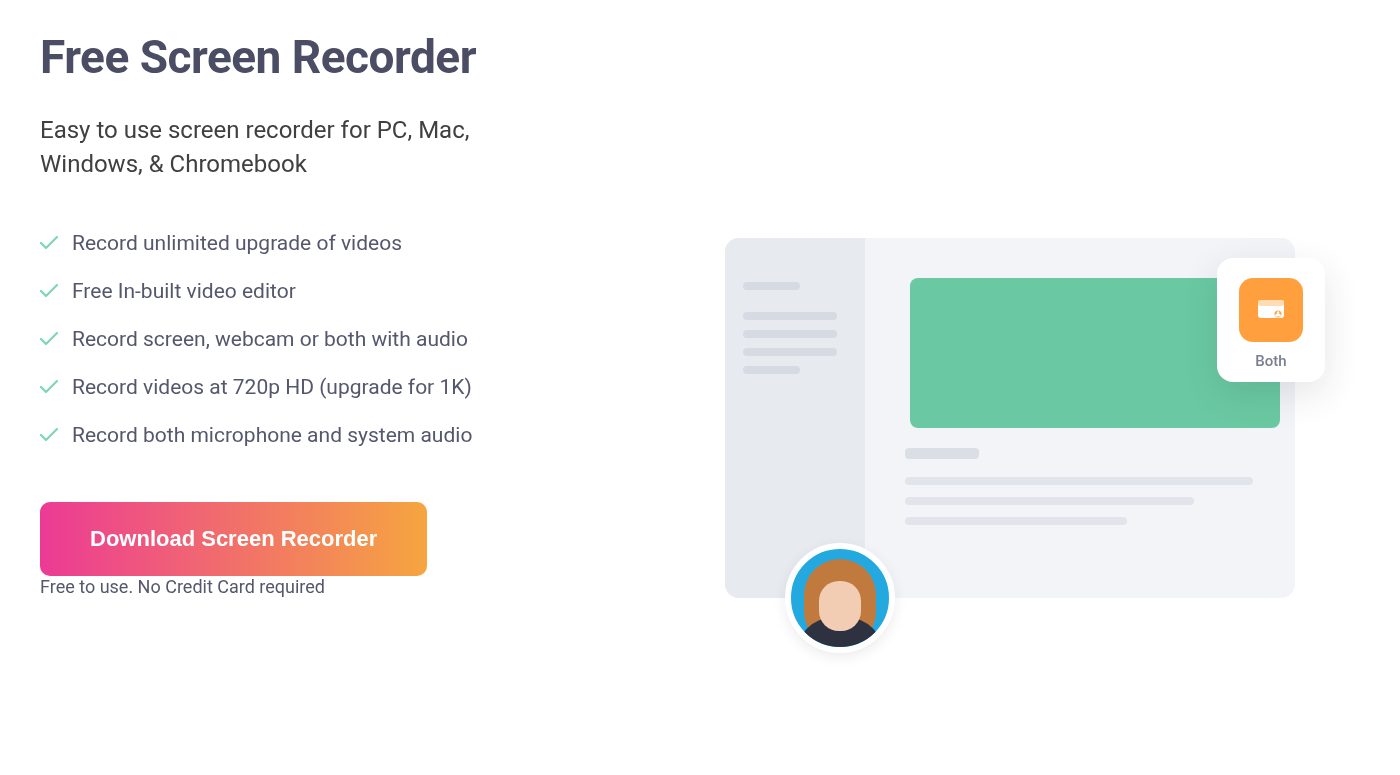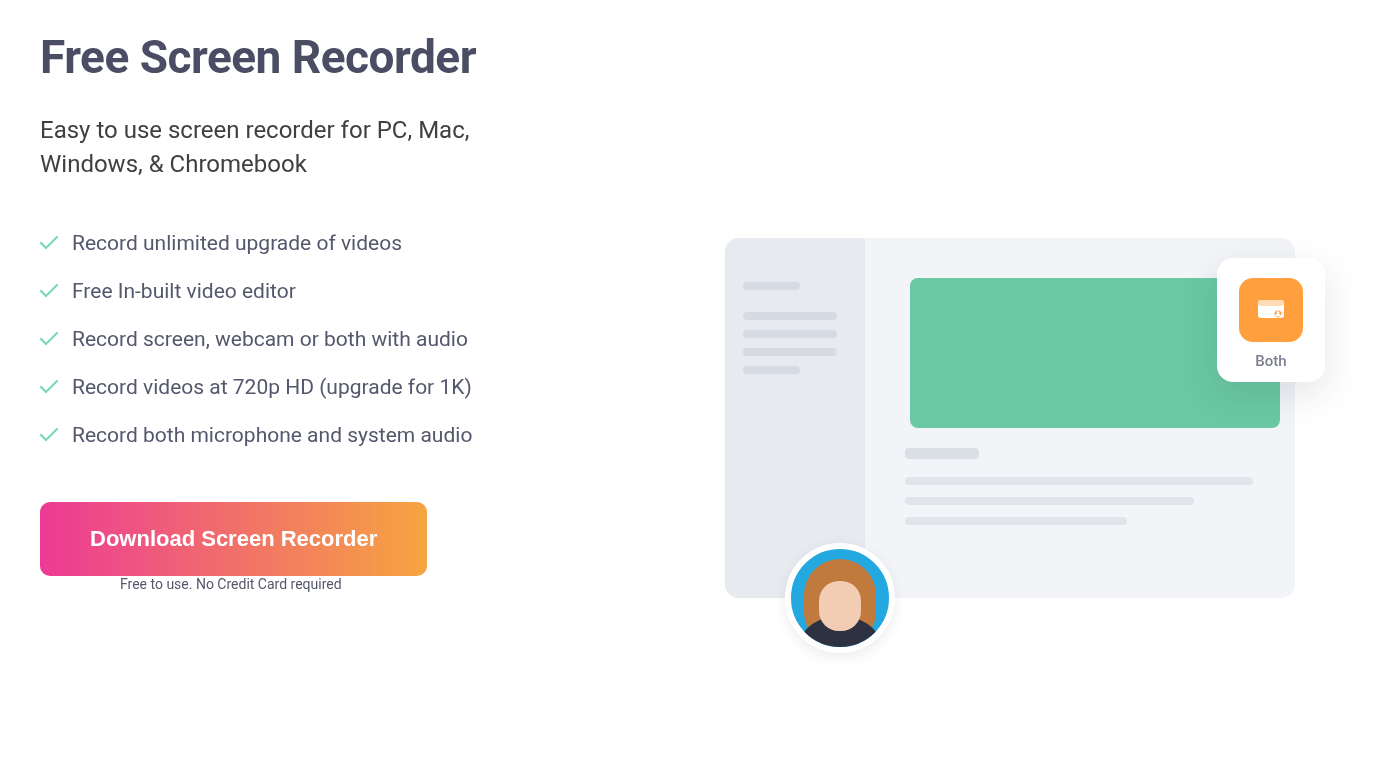--- a/index.html
+++ b/index.html
@@ -59,23 +59,22 @@
       background: linear-gradient(90deg, #ec3a95 0%, #f6a540 100%);
       color: #ffffff;
       font-size: 22px;
       font-weight: 700;
       padding: 24px 50px;
       border: none;
       border-radius: 10px;
       cursor: pointer;
     }
     .footnote {
-      font-size: 14px;
+      font-size: 18px;
       color: #55586c;
-      margin-left: 80px;
     }
 
     
     .browser-frame {
       width: 570px;
       height: 360px;
       background: #f2f4f8;
       border-radius: 14px;
       position: relative;
       overflow: visible;

